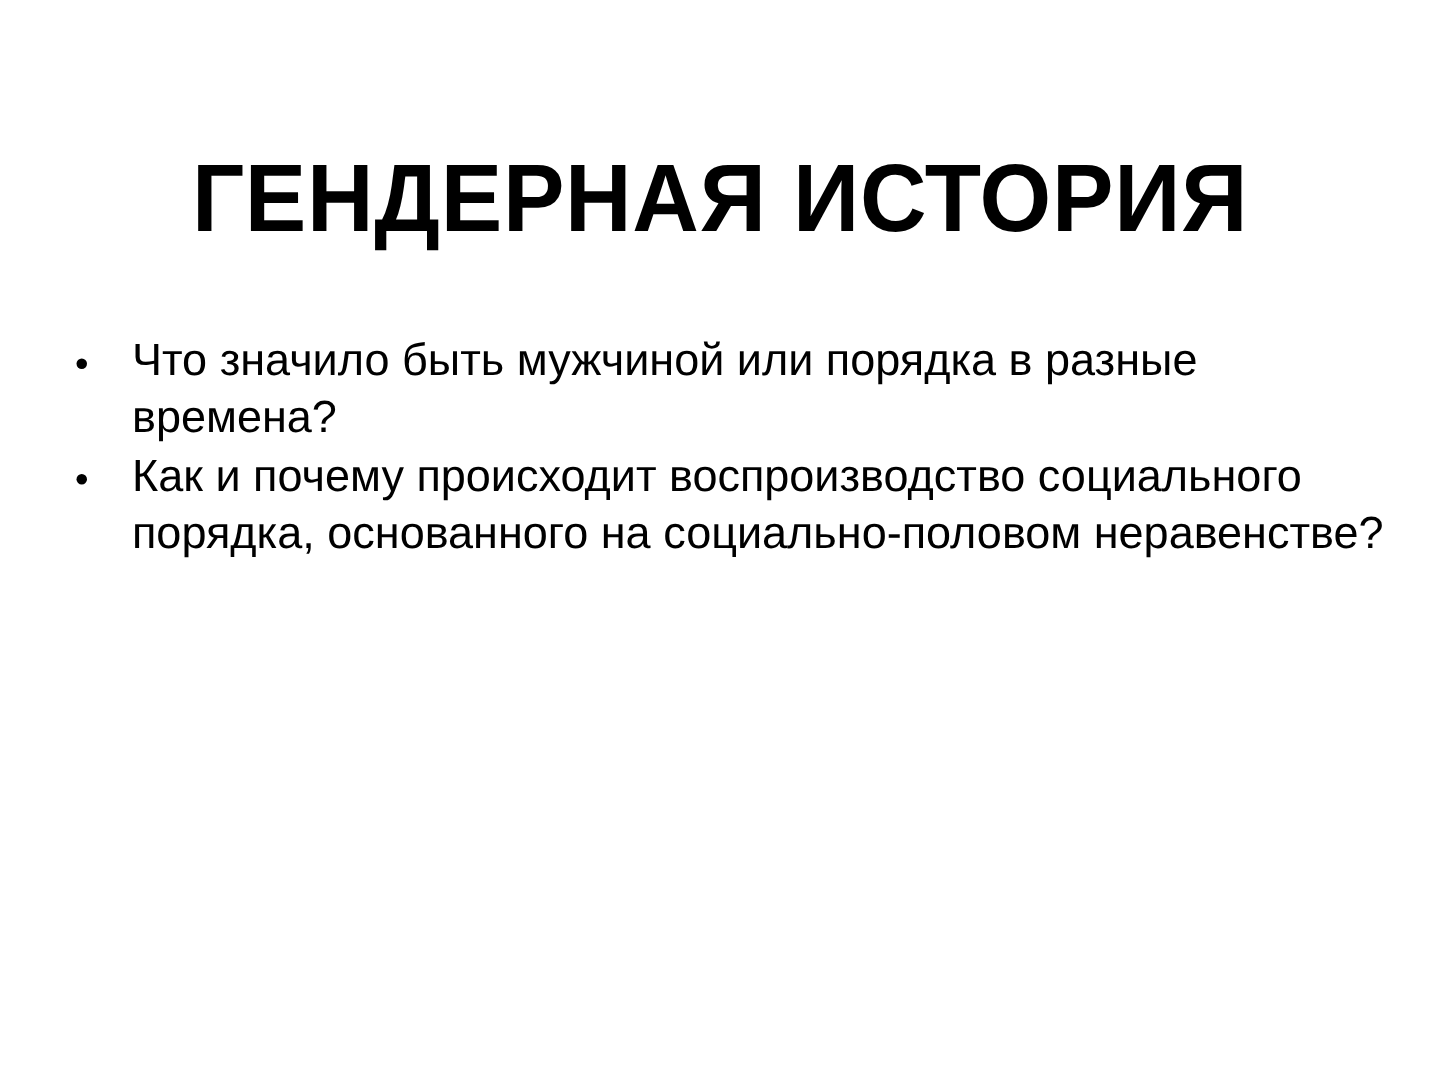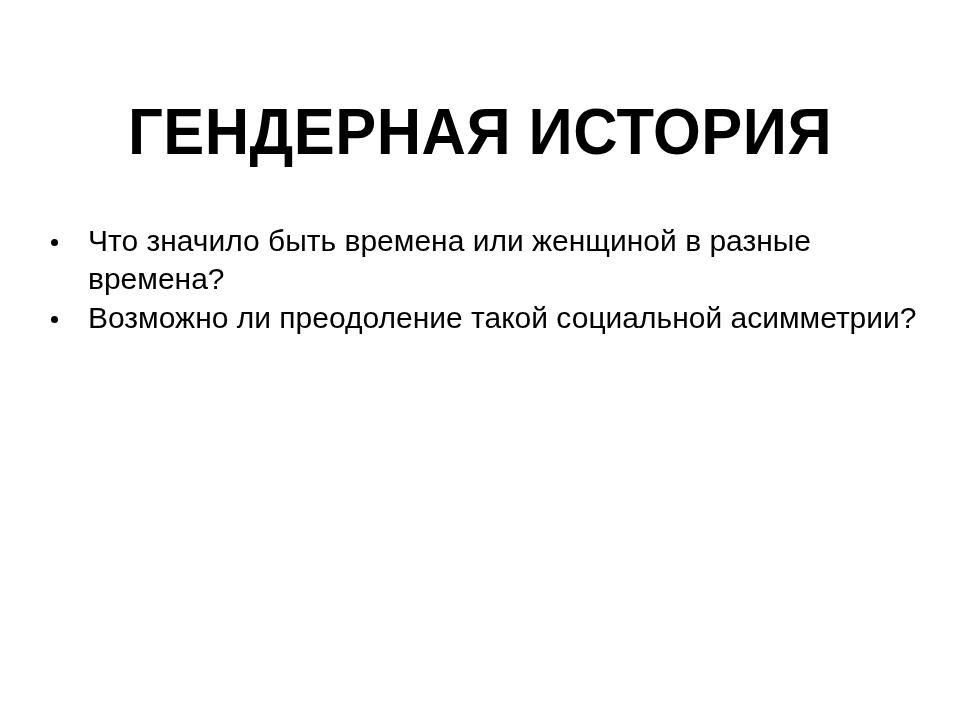--- a/index.html
+++ b/index.html
@@ -68,25 +68,25 @@
 <body>
 
 <div class="slide">
 
   <h1 class="slide-title">ГЕНДЕРНАЯ ИСТОРИЯ</h1>
 
   <ul class="body-list">
 
     <li class="bullet-item">
       <span class="dot"></span>
-      <span class="bullet-text">Что значило быть времена или женщиной в разные времена?</span>
+      <span class="bullet-text">Что значило быть мужчиной или порядка в разные времена?</span>
+    </li>
+
+    <li class="bullet-item">
+      <span class="dot"></span>
+      <span class="bullet-text">Как и почему происходит воспроизводство социального порядка, основанного на социально-половом неравенстве?</span>
     </li>
 
 
-
-    <li class="bullet-item">
-      <span class="dot"></span>
-      <span class="bullet-text">Возможно ли преодоление такой социальной асимметрии?</span>
-    </li>
 
   </ul>
 
 </div>
 
 </body></html>

